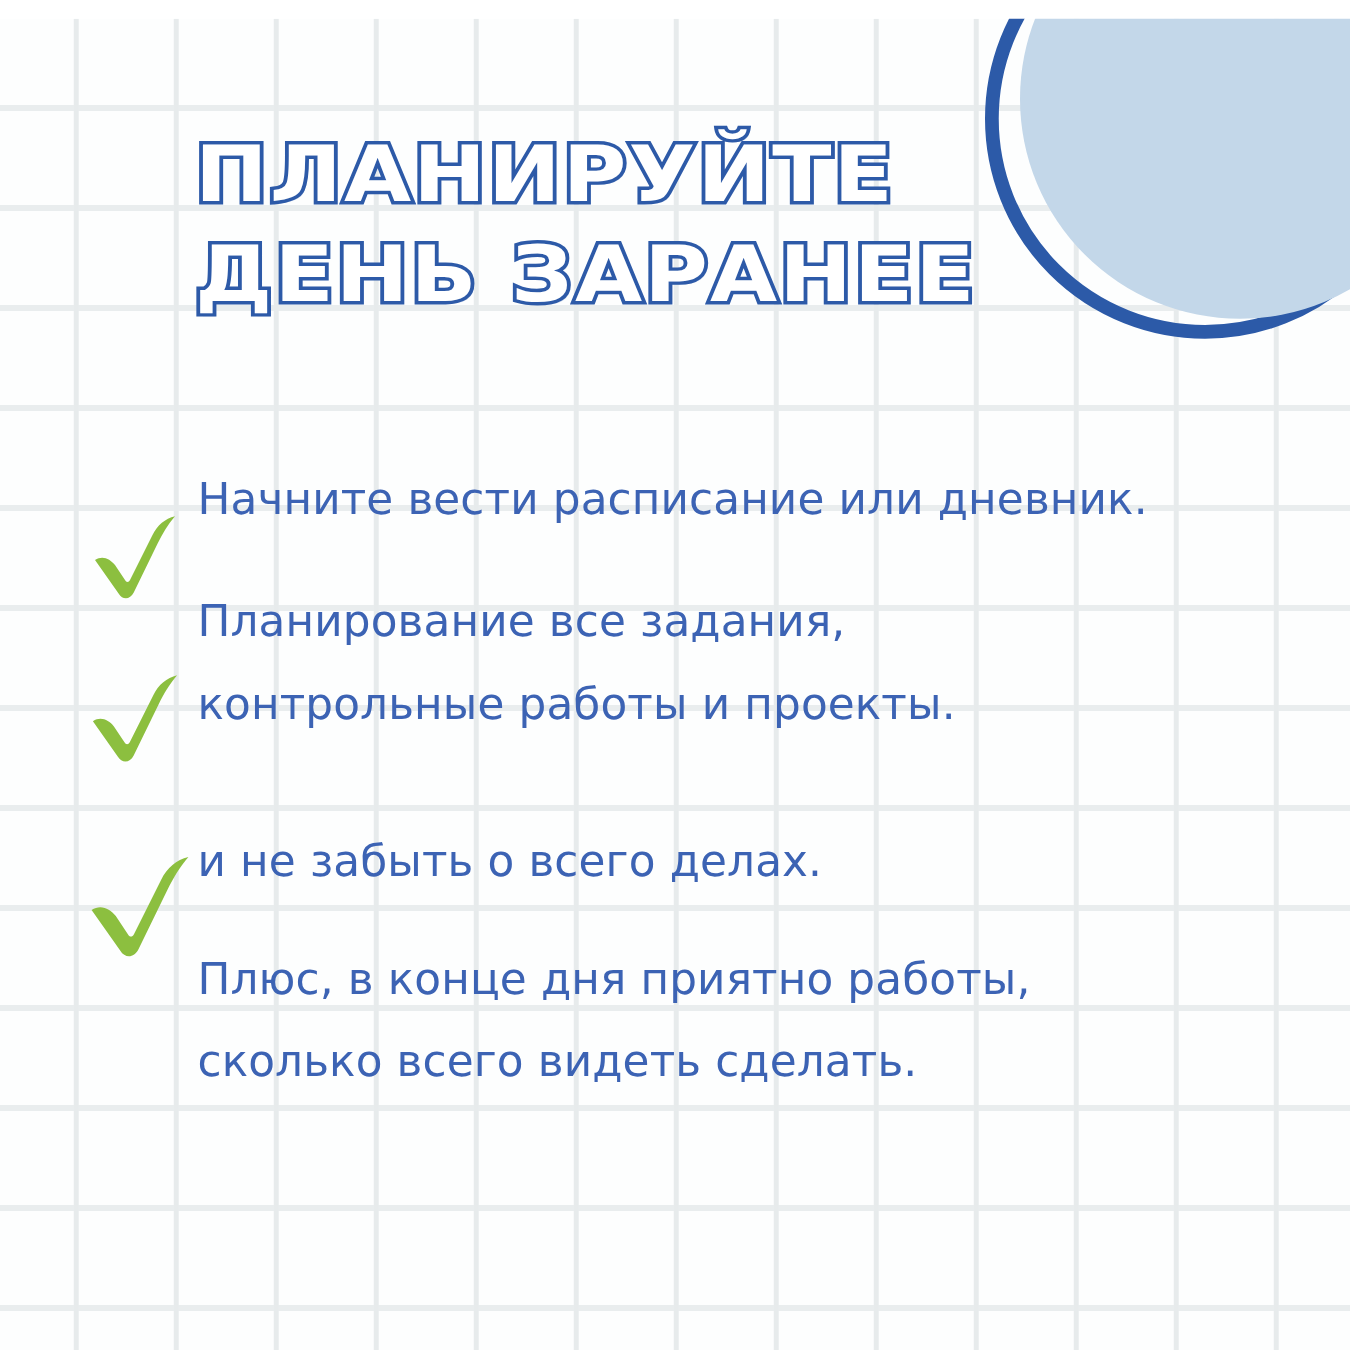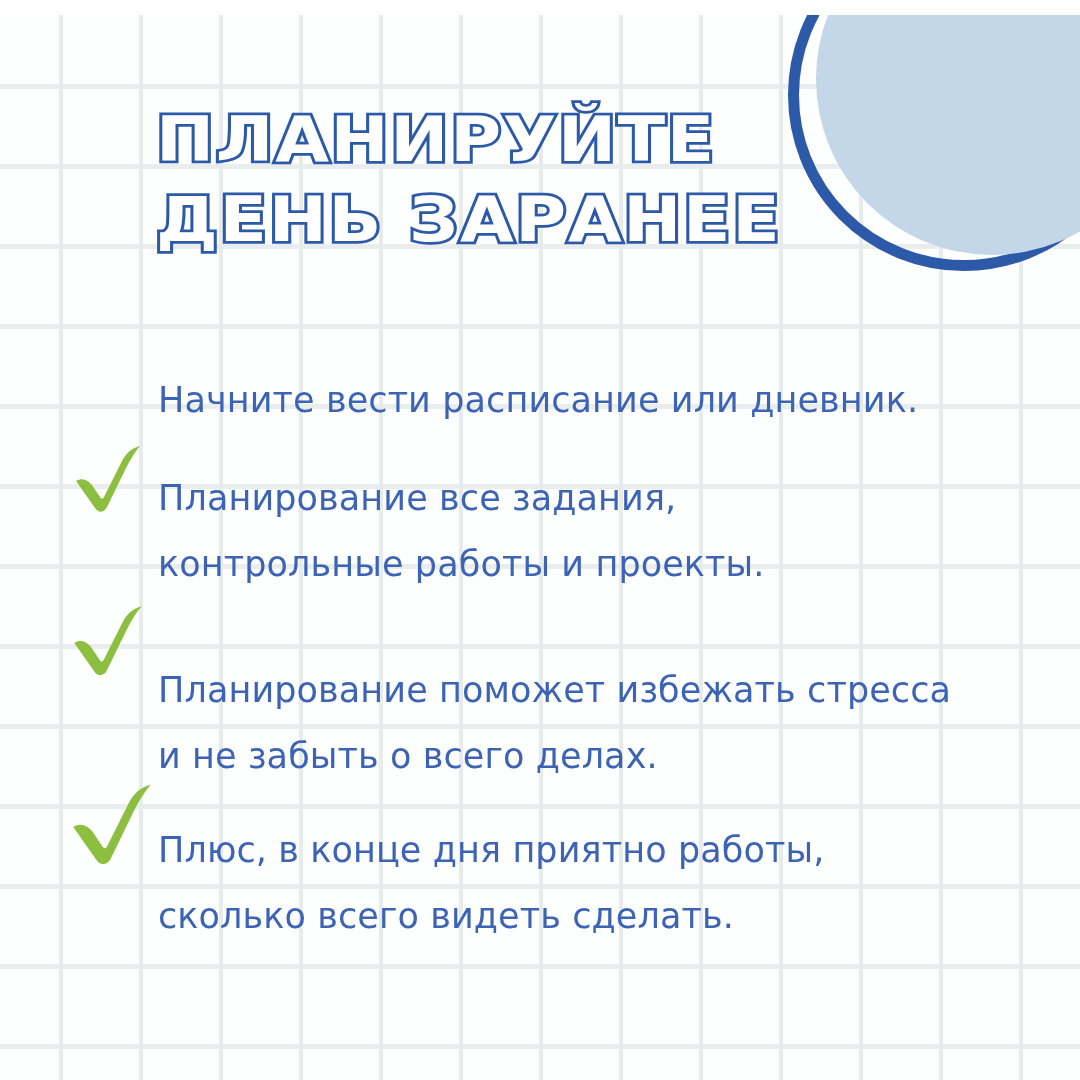--- a/index.html
+++ b/index.html
@@ -92,21 +92,21 @@
   .body-block {
     position: absolute;
     left: 0;
     top: 352px;
     width: 1080px;
   }
 
   .row {
     position: relative;
     display: flex;
-    align-items: flex-end;
+    align-items: center;
   }
 
   .check-cell {
     position: relative;
     width: 158px;
     flex: 0 0 158px;
   }
 
   .check-icon {
     position: absolute;
@@ -188,21 +188,20 @@
       <div class="check-cell">
         <span class="check-icon" style="left:66px; top:-8px;">
           <svg width="92" height="92" viewBox="0 0 76 76">
             <path d="M6 38 C12 34 18 37 22 42 L30 54 C31 56 33 56 34 54
                      L52 18 C56 10 62 5 70 3 C64 10 60 17 56 25
                      L37 64 C34 70 28 70 25 65 Z" fill="#8cbf3f"></path>
           </svg>
         </span>
       </div>
       <div class="text-cell">
-        <div class="body-text">Планирование поможет избежать стресса</div>
         <div class="body-text">и не забыть о всего делах.</div>
       </div>
     </div>
 
     <div class="row row-4">
       <div class="check-cell"></div>
       <div class="text-cell">
         <div class="body-text">Плюс, в конце дня приятно работы,</div>
         <div class="body-text">сколько всего видеть сделать.</div>
       </div>

